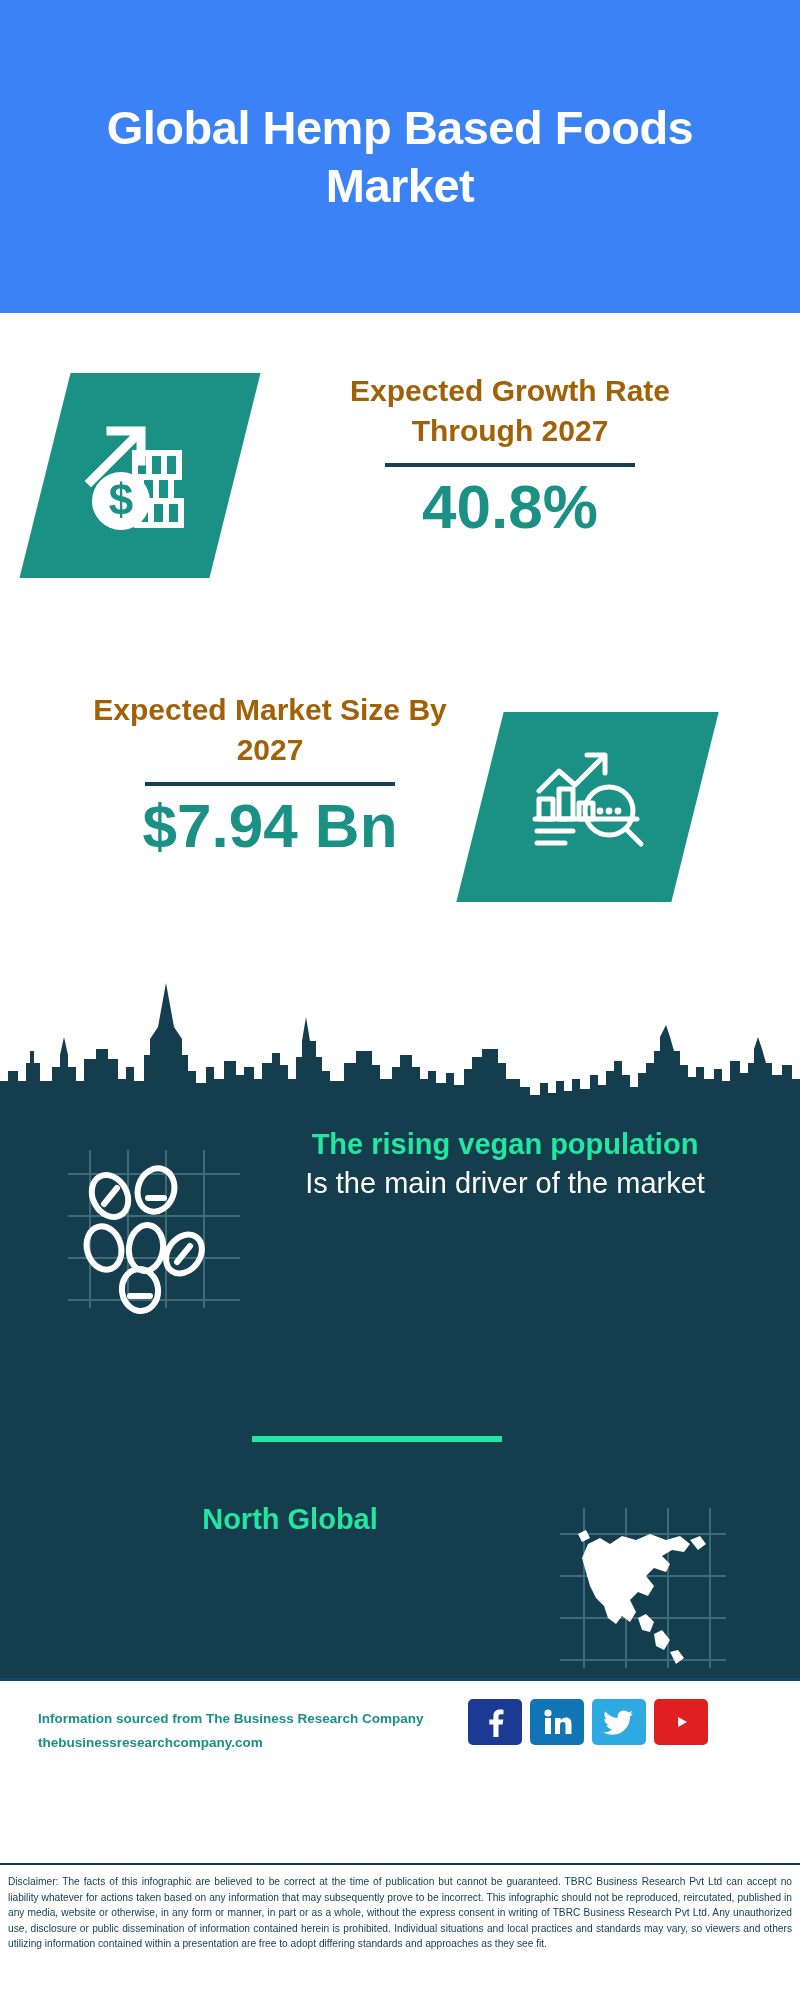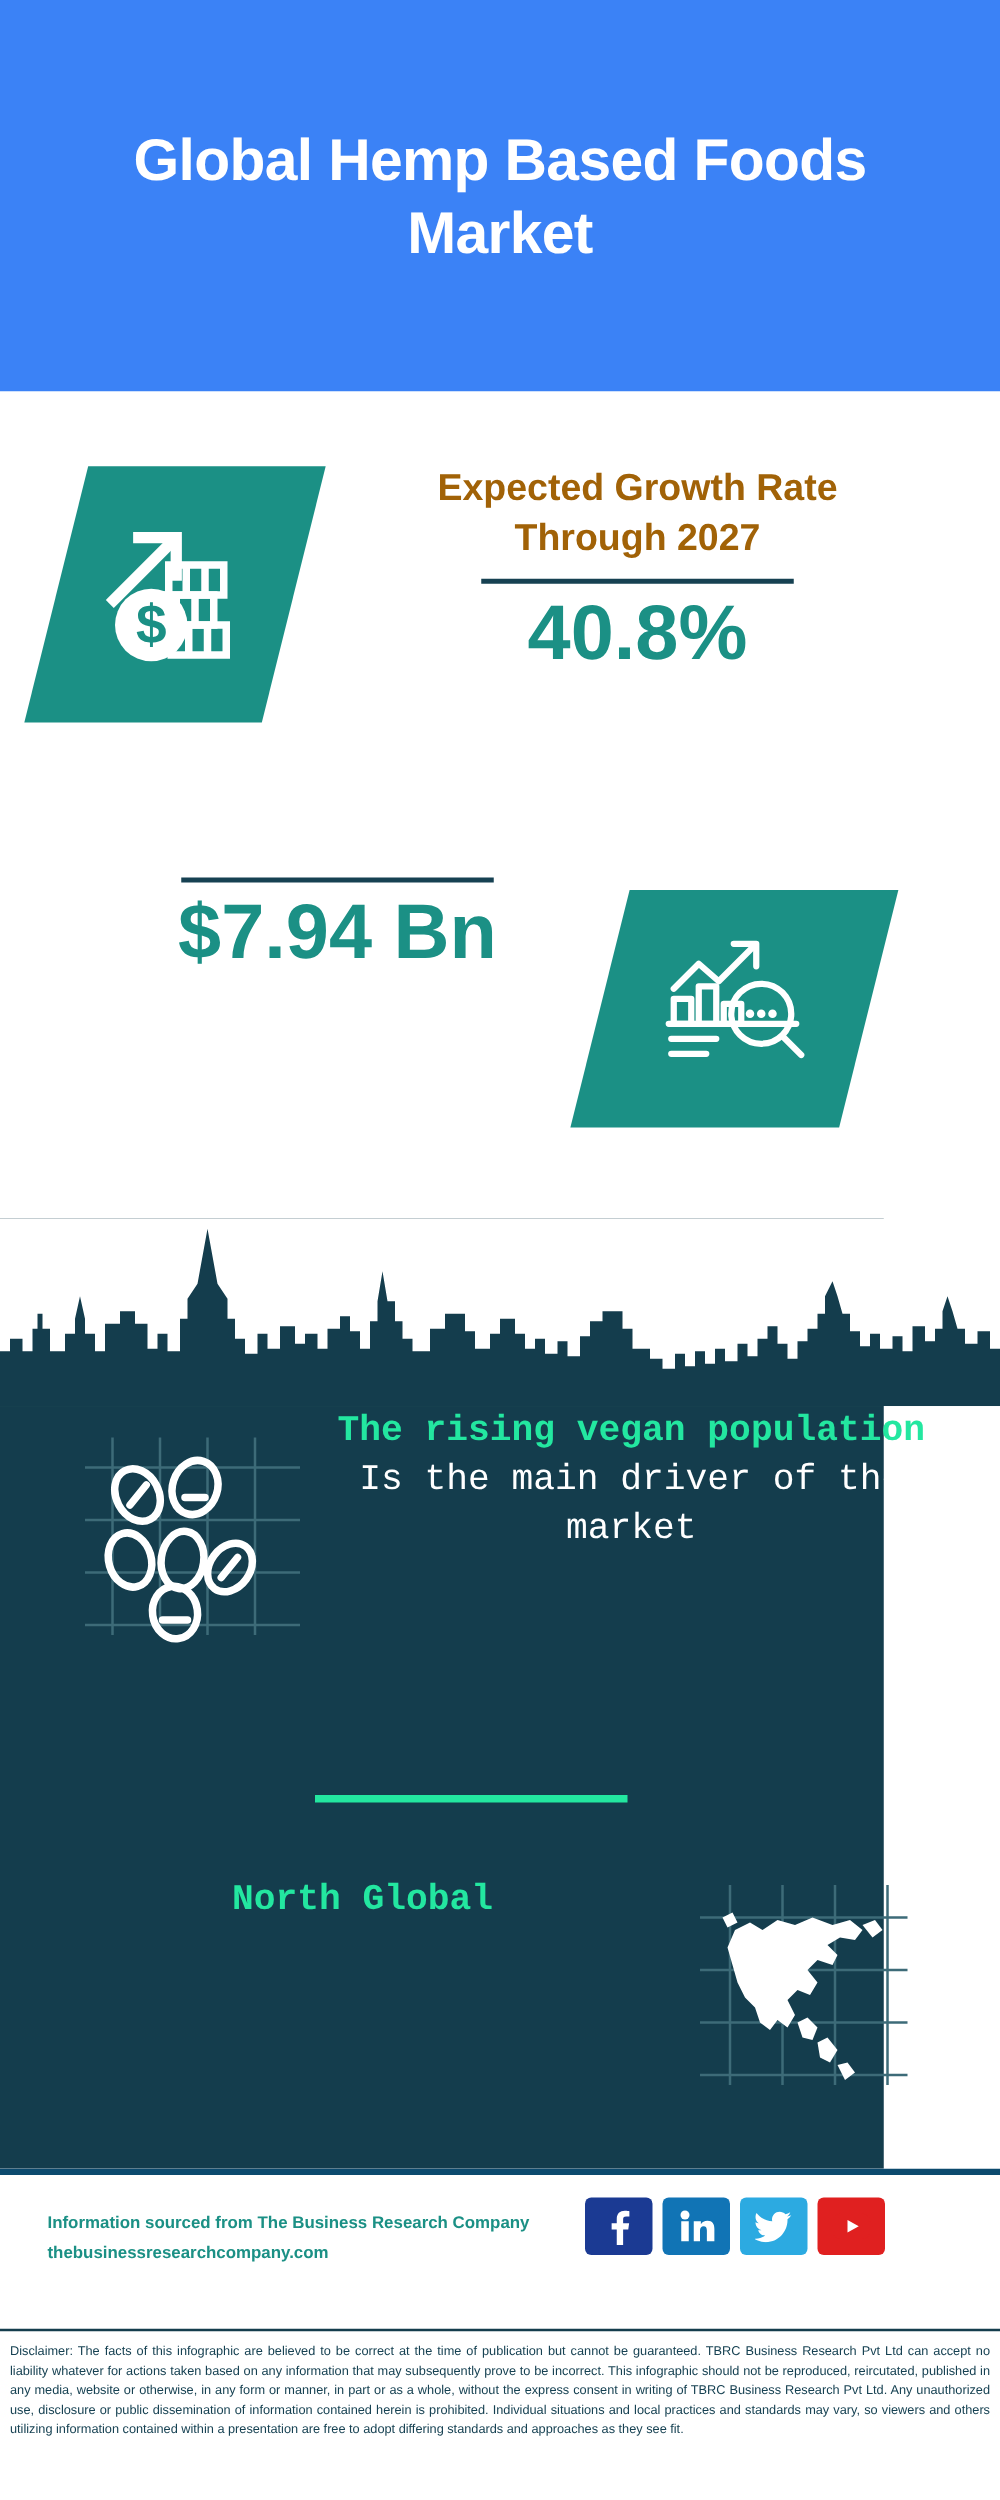--- a/index.html
+++ b/index.html
@@ -58,23 +58,22 @@
     transform:skewX(-14deg);
   }
   .para-right .icon-holder{
     transform:skewX(14deg);
     width:100%;height:100%;
     display:flex;align-items:center;justify-content:center;
   }
 
   
   .darkpanel{
-    position:absolute;left:0;top:975px;width:707px;height:760px;
+    position:absolute;left:0;top:975px;width:800px;height:760px;
     background:#143d4d;
-    font-family:Liberation Mono, monospace;
   }
   .skyline{
     position:absolute;left:0;top:0;width:800px;height:150px;overflow:hidden;
   }
   .skyline svg{display:block;}
 
   .driver-row{
     position:absolute;left:0;top:160px;width:800px;height:230px;
   }
   .seed-icon-wrap{
@@ -98,22 +97,22 @@
   .region-row{position:absolute;left:0;top:525px;width:800px;height:220px;}
   .region-text{
     position:absolute;left:40px;top:0px;width:500px;text-align:center;
   }
   .map-icon-wrap{
     position:absolute;left:550px;top:0px;width:180px;height:175px;
   }
 
   
   .footer{
-    position:absolute;left:0;top:1735px;width:800px;height:128px;
-    background:#ffffff;border-top:5px solid #0c4a6e;
+    position:absolute;left:0;top:1678px;width:800px;height:128px;
+    background:#ffffff;border-top:3px solid #0c4a6e;
   }
   .source-block{
     position:absolute;left:38px;top:26px;width:430px;
   }
   .source-line{
     color:#1b9085;font-size:13.5px;font-weight:bold;line-height:1.75;
   }
   .social{
     position:absolute;left:468px;top:18px;display:flex;gap:8px;
   }
@@ -174,20 +173,21 @@
     </div>
     <div class="stat1-text">
       <div class="stat-label">Expected Growth Rate Through 2027</div>
       <div class="rule-dark"></div>
       <div class="stat-value">40.8%</div>
     </div>
   </div>
 
   <div class="stat2">
     <div class="stat2-text">
+      <div class="stat-label">Expected Market Size By 2027</div>
       <div class="rule-dark"></div>
       <div class="stat-value">$7.94 Bn</div>
     </div>
     <div class="para-right">
       <div class="icon-holder">
         <span>
           <svg width="125" height="120" viewBox="0 0 125 120">
             <g fill="none" stroke="#ffffff" stroke-width="5" stroke-linecap="round" stroke-linejoin="round">
               <polyline points="14,46 34,26 50,40 78,12"></polyline>
               <polyline points="62,10 80,10 80,28"></polyline>

